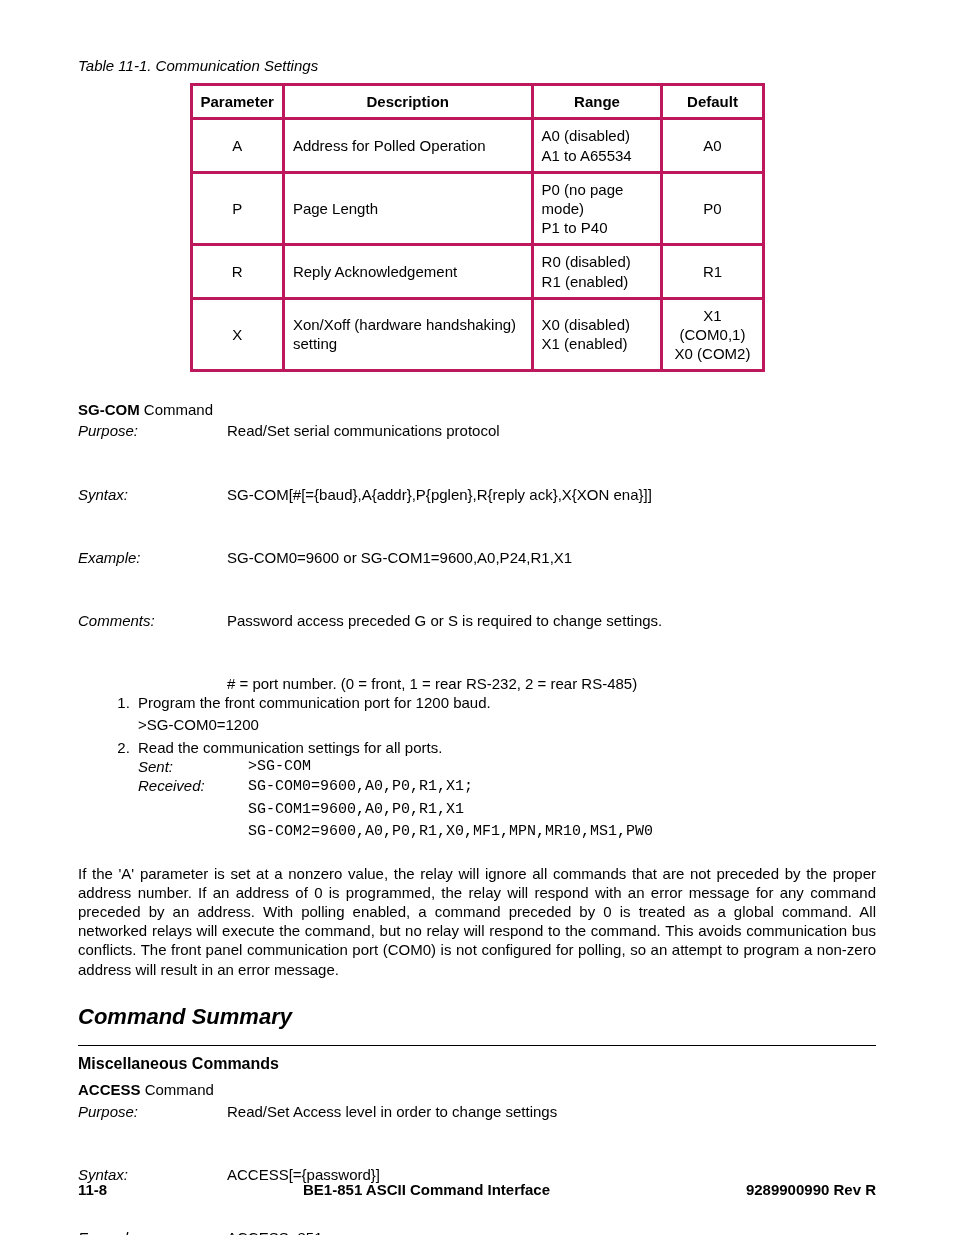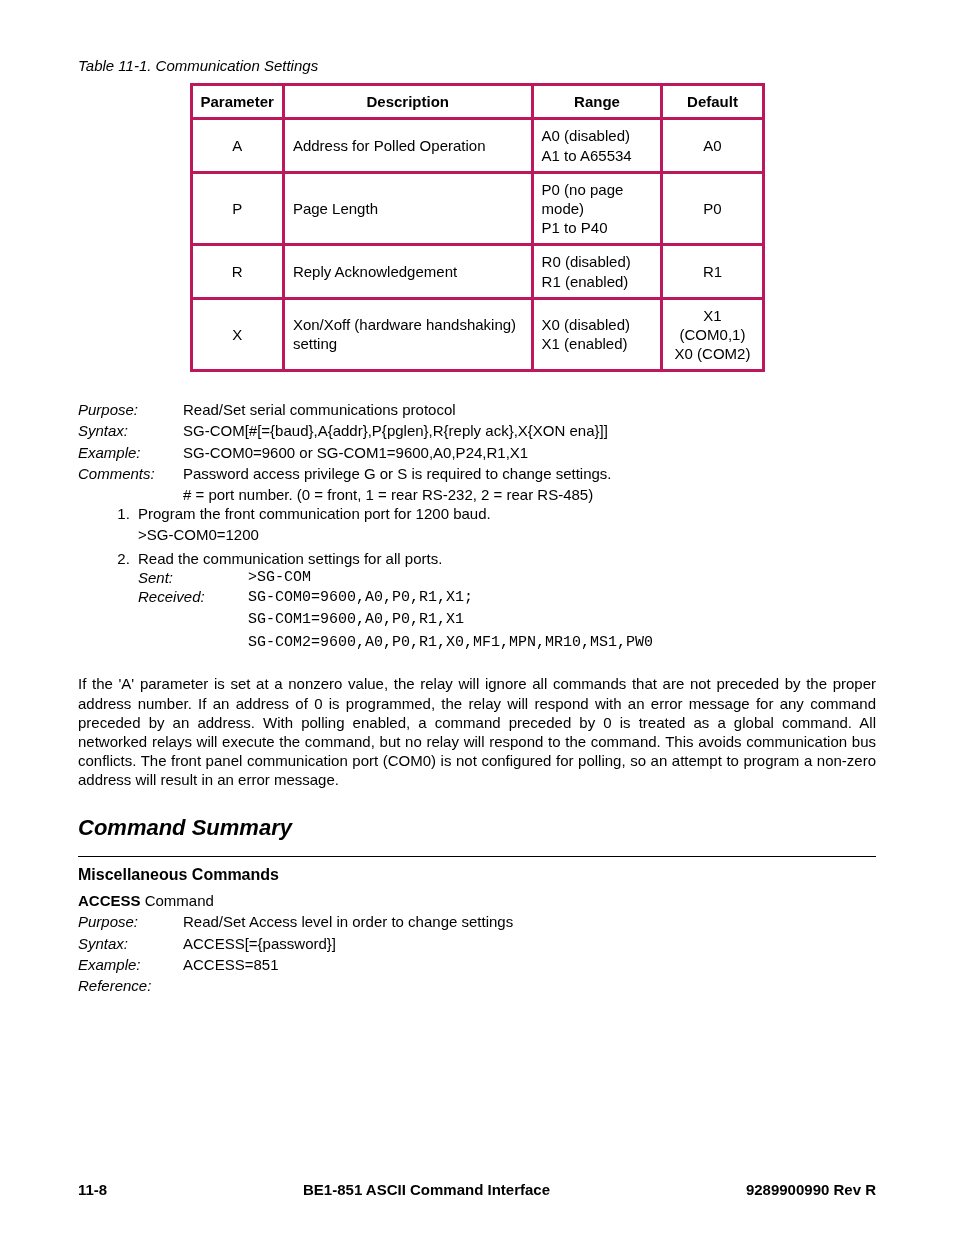--- a/index.html
+++ b/index.html
@@ -46,20 +46,21 @@
 
   .cmd-title { margin-top: 18px; }
   .cmd-title b { font-weight: bold; }
 
   .defs {
     display: grid;
     grid-template-columns: 105px 1fr;
     column-gap: 0;
     row-gap: 2px;
     margin-top: 2px;
+    gap: 44px;
   }
   .defs .label { font-style: italic; }
   .defs .value {}
 
   .examples-intro { margin-top: 28px; margin-bottom: 4px; }
   ol.examples {
     margin: 0 0 0 0;
     padding-left: 56px;
   }
   ol.examples > li {
@@ -155,32 +156,35 @@
         <td class="center">X</td>
         <td>Xon/Xoff (hardware handshaking) setting</td>
         <td style="white-space:pre-line;">X0 (disabled)
 X1 (enabled)</td>
         <td class="center" style="white-space:pre-line;">X1 (COM0,1)
 X0 (COM2)</td>
       </tr>
     </tbody>
   </table>
 
+  <div class="cmd-title">
+    <b>SG-COM</b><span> Command</span>
+  </div>
   <div class="defs">
     <div class="label">Purpose:</div>
     <div class="value">Read/Set serial communications protocol</div>
 
     <div class="label">Syntax:</div>
     <div class="value">SG-COM[#[={baud},A{addr},P{pglen},R{reply ack},X{XON ena}]]</div>
 
     <div class="label">Example:</div>
     <div class="value">SG-COM0=9600 or SG-COM1=9600,A0,P24,R1,X1</div>
 
     <div class="label">Comments:</div>
-    <div class="value">Password access privilege G or S is required to change settings.</div>
+    <div class="value">Password access preceded G or S is required to change settings.</div>
 
     <div class="label"></div>
     <div class="value"># = port number. (0 = front, 1 = rear RS-232, 2 = rear RS-485)</div>
   </div>
 
   <ol class="examples">
     <li>
       <span>Program the front communication port for 1200 baud.</span>
       <div class="sub-line">&gt;SG-COM0=1200</div>
     </li>

